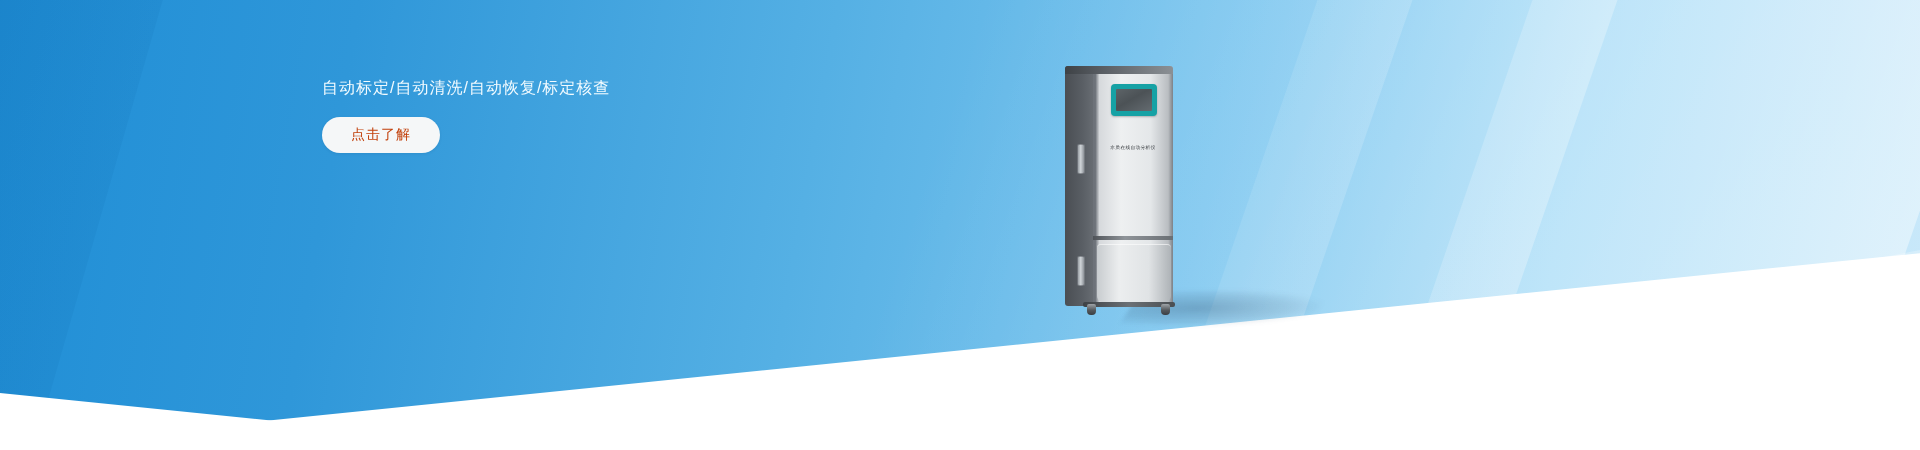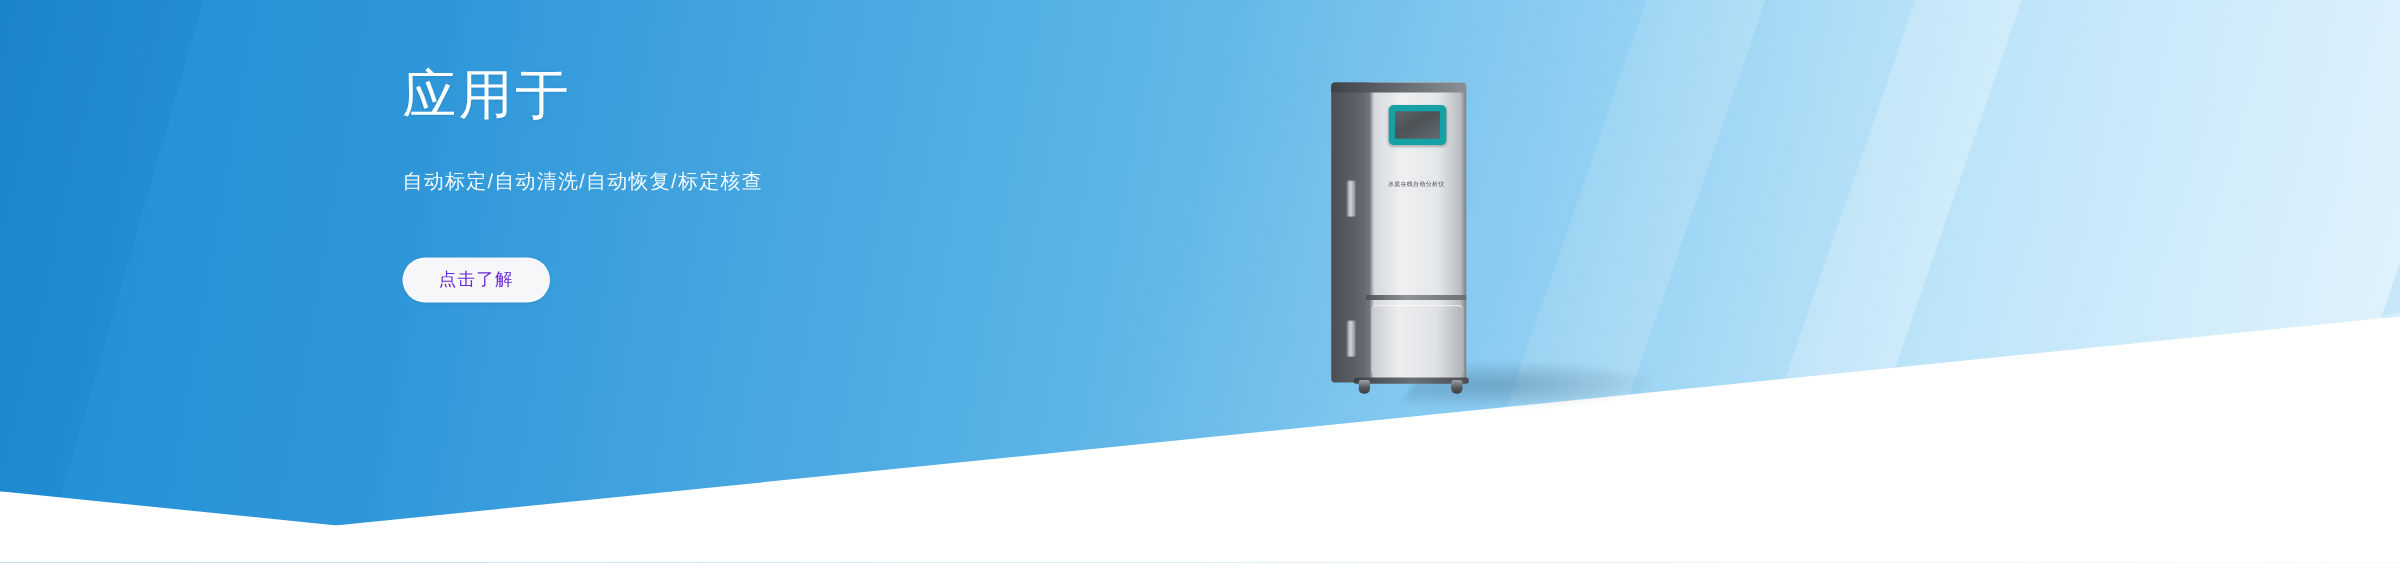--- a/index.html
+++ b/index.html
@@ -68,29 +68,29 @@
     white-space:nowrap;
   }
   .subtitle{
     margin-top:30px;
     color:#f2fbff;
     font-size:16px;
     letter-spacing:1px;
     font-weight:400;
   }
   .cta{
-    margin-top:50px;
+    margin-top:18px;
     display:inline-flex;
     align-items:center;
     justify-content:center;
     width:118px;
     height:36px;
     border-radius:18px;
     background:#f5f7f8;
-    color:#6d28d9;
+    color:#c2410c;
     font-size:14px;
     letter-spacing:1px;
     border:none;
     cursor:pointer;
     box-shadow:0 1px 3px rgba(0,50,90,.10);
     font-family:inherit;
   }
 
   
   .product{ position:absolute; left:1060px; top:58px; width:250px; height:270px; z-index:5; }
@@ -186,21 +186,20 @@
   <div class="band-dark band"></div>
   <div class="band band-a"></div>
   <div class="band band-b"></div>
   <div class="band band-c"></div>
 
   <div class="wedge-pale"></div>
   <div class="wedge-main"></div>
   <div class="wedge-left"></div>
 
   <div class="copy">
-    <div class="headline">应用于</div>
     <div class="subtitle">自动标定/自动清洗/自动恢复/标定核查</div>
     <div>
       <button class="cta">点击了解</button>
     </div>
   </div>
 
   <div class="product">
     <div class="shadow"></div>
     <div class="cab">
       <div class="cab-side"></div>

